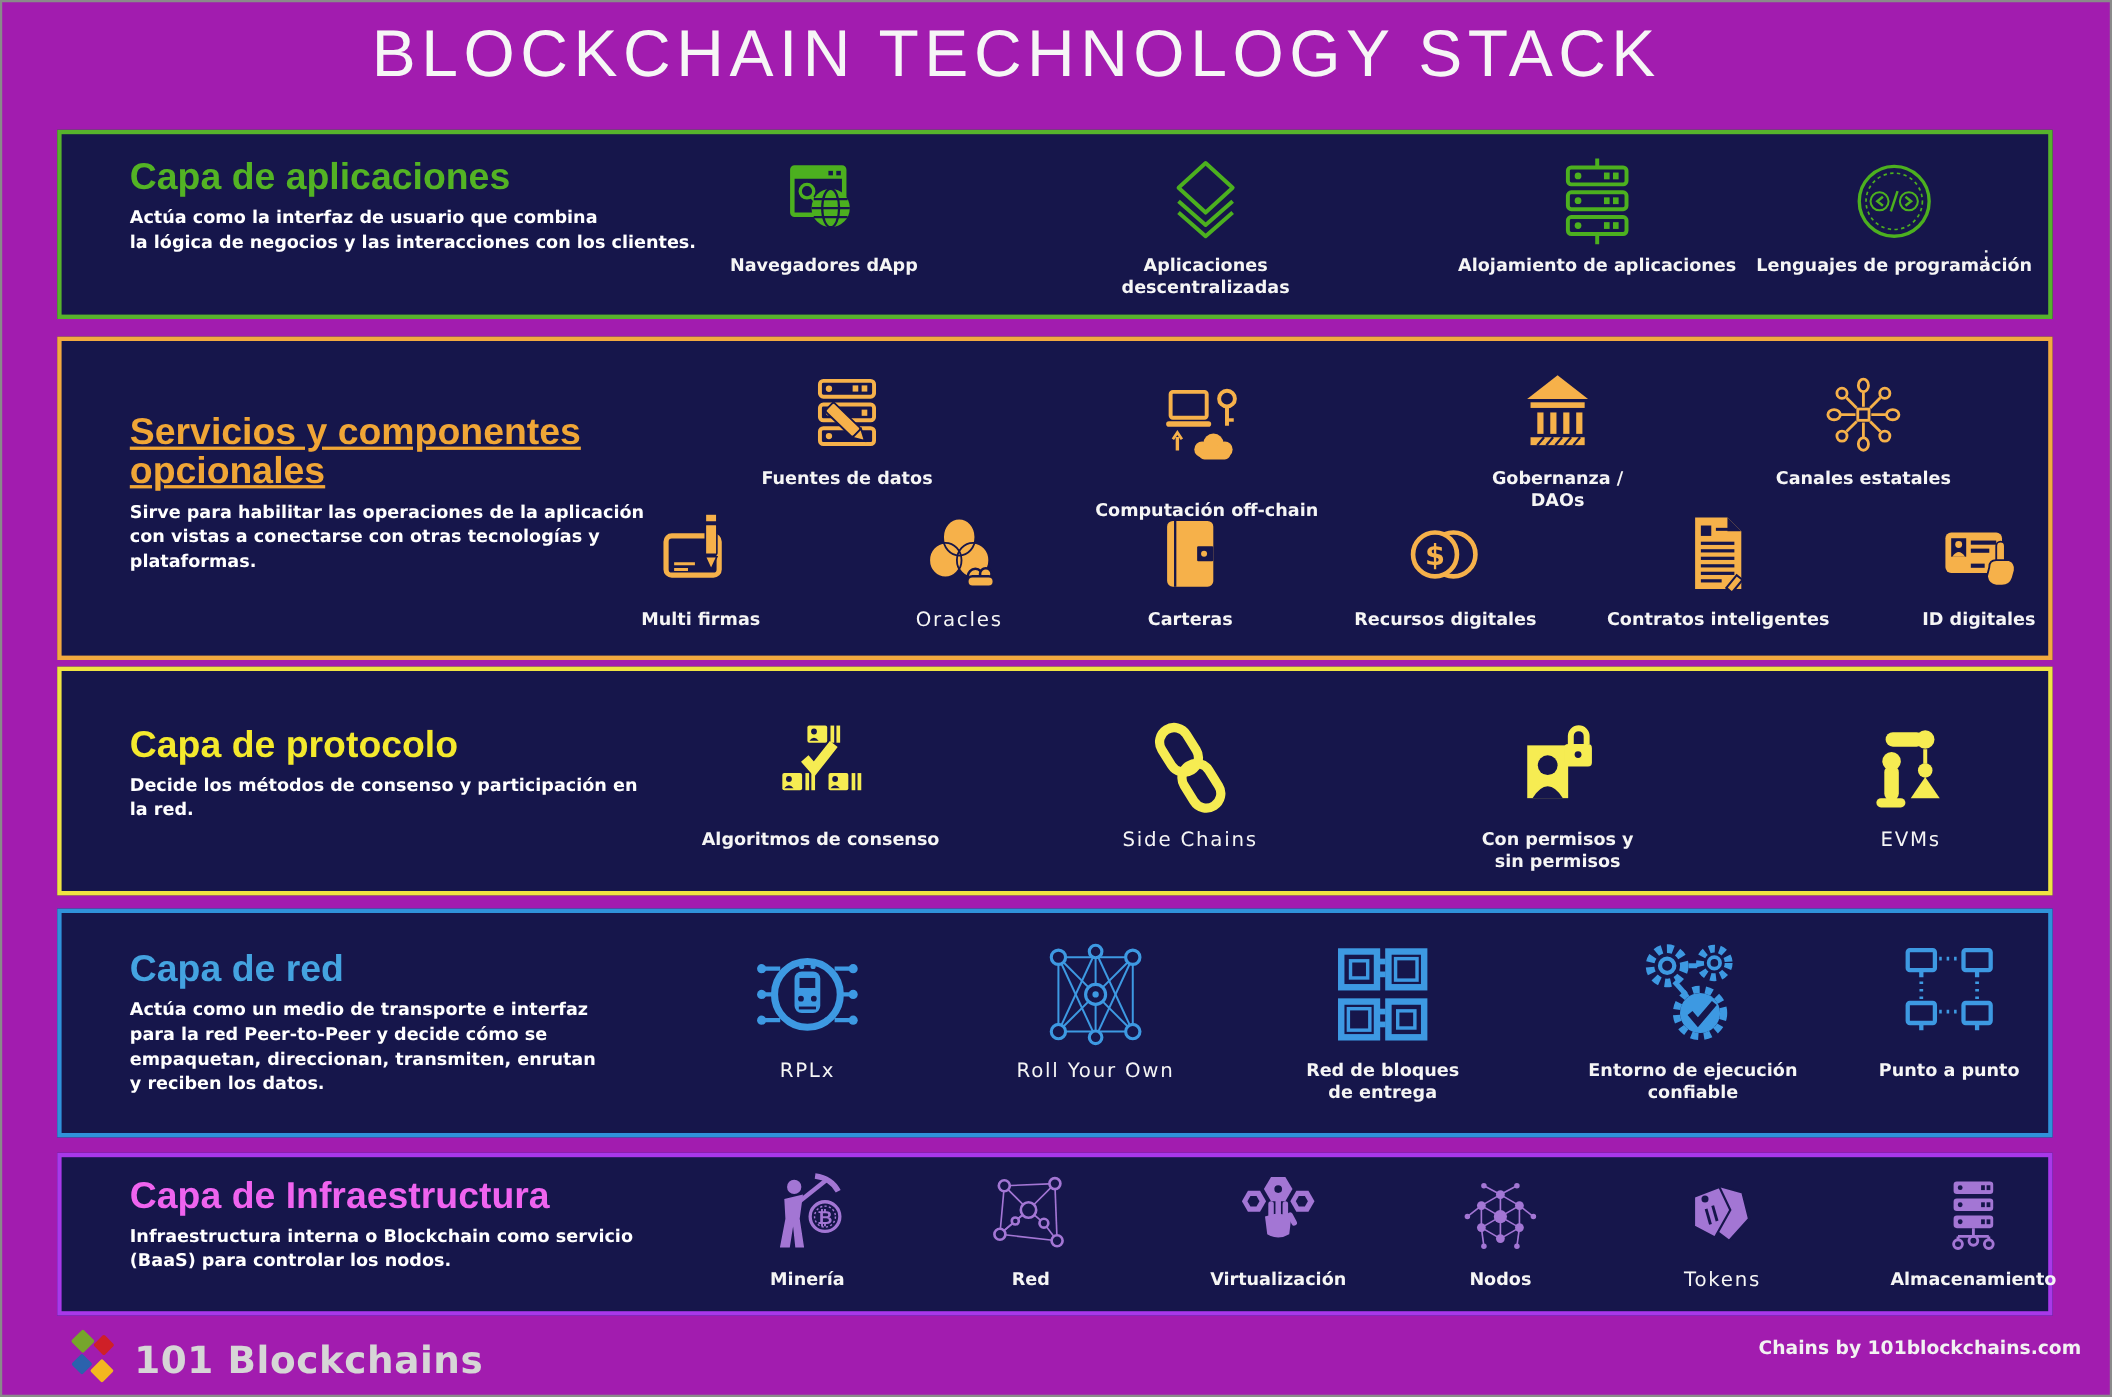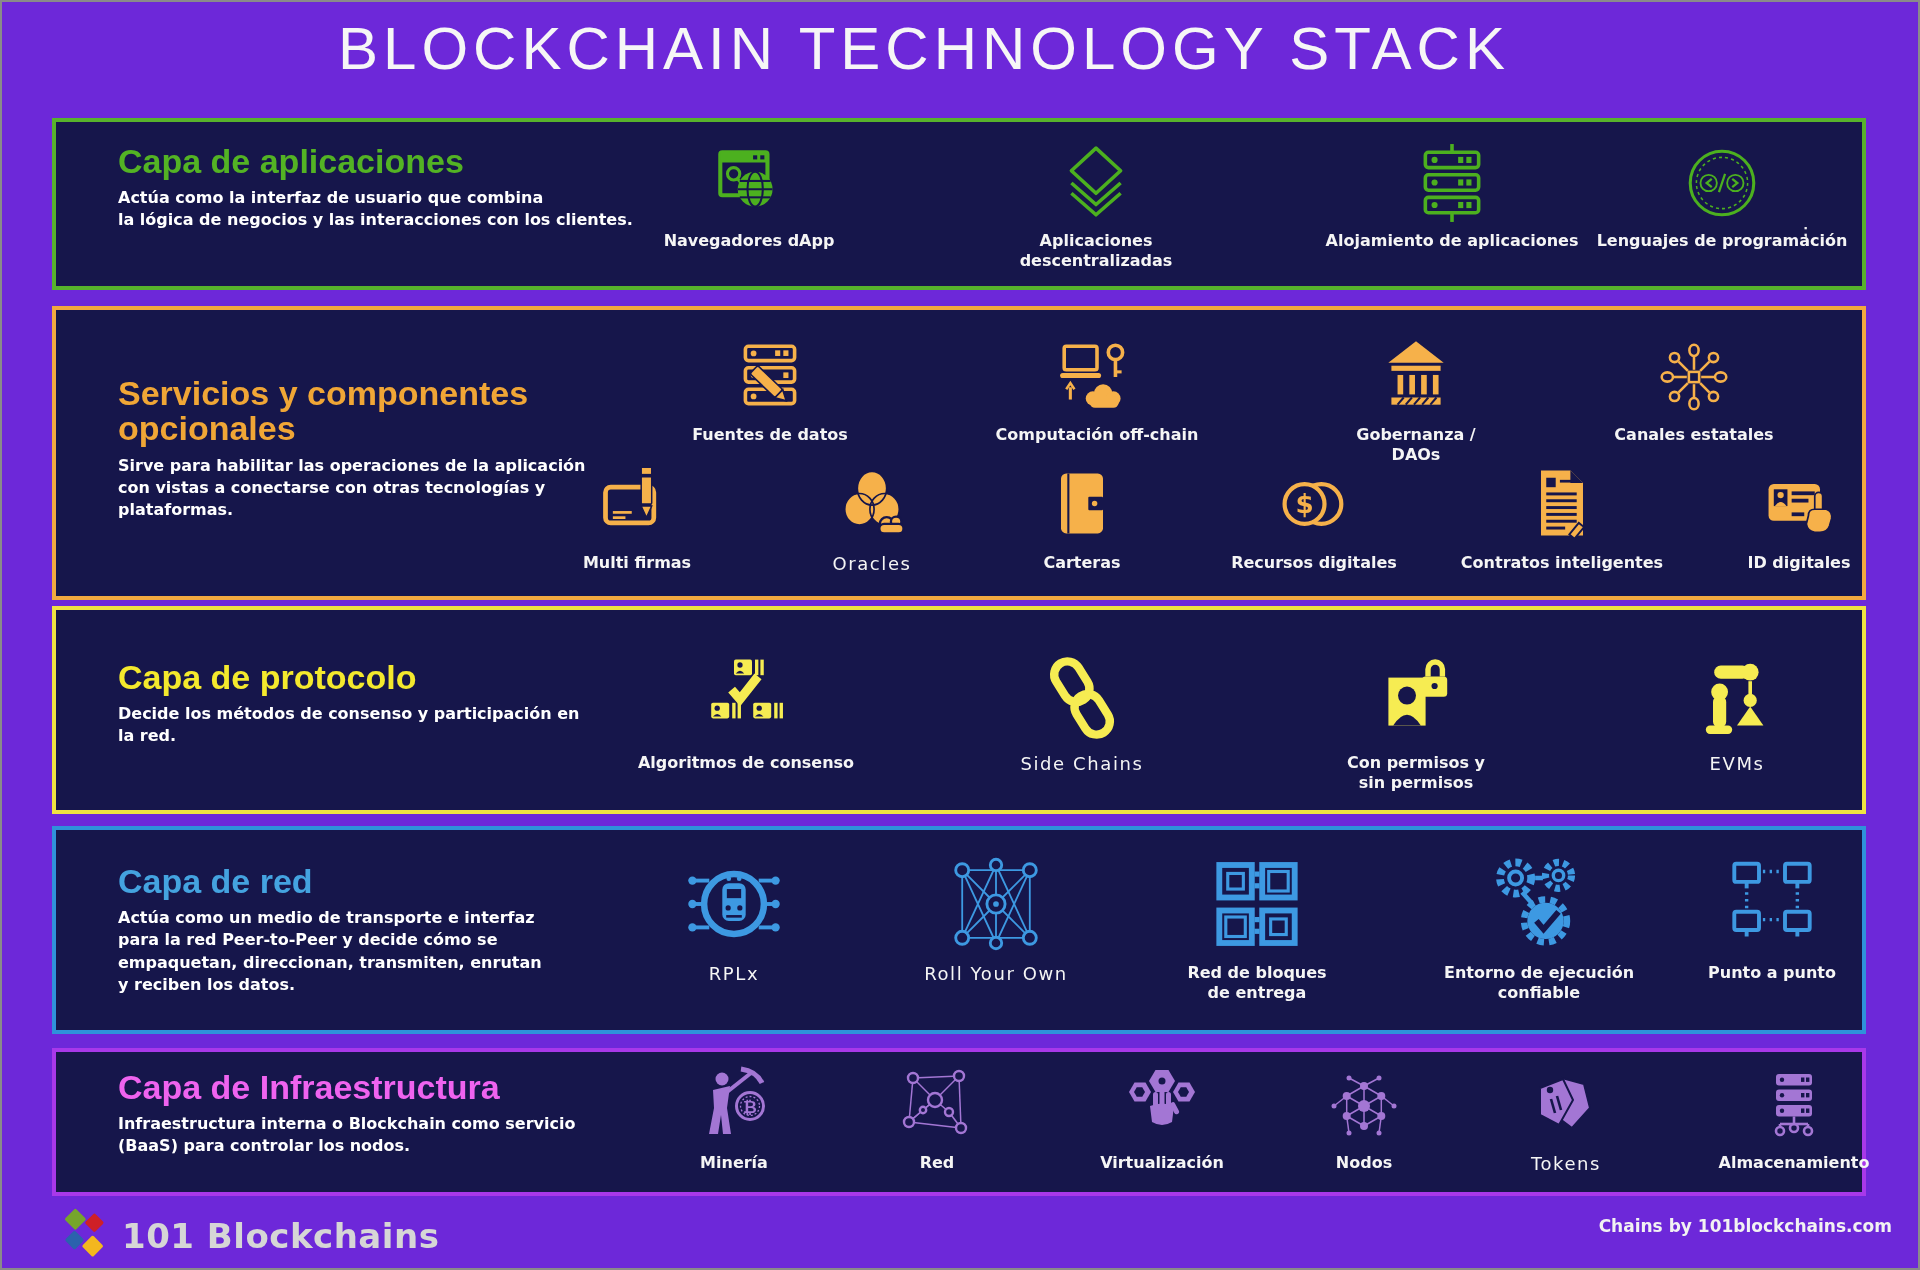--- a/index.html
+++ b/index.html
@@ -1,16 +1,16 @@
 <!DOCTYPE html>
 <html><head>
 <meta charset="utf-8">
 <style>
   html,body{margin:0;padding:0;background:#0b0b2e;}
-  #page{position:relative;width:1920px;height:1270px;background:#6d28d9;overflow:hidden;
+  #page{position:relative;width:1920px;height:1270px;background:#a21caf;overflow:hidden;
         font-family:"Liberation Sans",sans-serif;box-shadow:inset 0 0 0 2px #8a8a8a;}
   #title{position:absolute;left:338px;top:14px;color:#f6f6f6;font-size:60px;font-weight:400;
          letter-spacing:5px;white-space:nowrap;font-family:"Liberation Sans",sans-serif;}
   .layer{position:absolute;left:52px;width:1814px;border:4px solid;box-sizing:border-box;
          background:#16164b;}
   .sec-text{position:absolute;}
   .sec-heading{font-size:34px;font-weight:700;line-height:1.04;white-space:pre-line;
                font-family:"Liberation Sans",sans-serif;}
   .sec-desc{margin-top:8px;color:#ffffff;font-size:16px;font-weight:700;line-height:1.38;
             white-space:pre-line;font-family:"DejaVu Sans",sans-serif;}
@@ -107,21 +107,21 @@
               <path d="M30 36 l-5 4 l5 4" stroke-width="2.2"></path>
               <path d="M50 36 l5 4 l-5 4" stroke-width="2.2"></path>
               <line x1="37" y1="49" x2="43" y2="31" stroke-width="2.2"></line>
             </svg>
           </div>
           <div class="item-label">Lenguajes de programación</div>
         </div>
       </section>
       <section class="layer" style="top: 306px; height: 294px; border-color: rgb(242, 169, 63);">
         <div class="sec-text" style="left: 62px; top: 66px;">
-          <div class="sec-heading" style="color: rgb(240, 166, 54);">Servicios y componentes
+          <div class="sec-heading" style="color: rgb(240, 166, 54); text-decoration: underline;">Servicios y componentes
 opcionales</div>
           <div class="sec-desc">Sirve para habilitar las operaciones de la aplicación
  con vistas a conectarse con otras tecnologías y
 plataformas.</div>
         </div>
         <div class="item" style="left: 714px; top: 26px;">
           <div class="icon-box" style="height: 82px; color: rgb(246, 177, 74);">
             <svg viewBox="0 0 80 80">
               <g fill="none" stroke="currentColor" stroke-width="3.5">
                 <rect x="16" y="10" width="48" height="14" rx="3"></rect>
@@ -137,21 +137,21 @@
                 <rect x="53" y="35.5" width="5" height="5.5"></rect>
               </g>
               <g transform="rotate(-46 40 48)">
                 <rect x="34.5" y="26" width="11" height="34" rx="2" fill="currentColor" stroke="var(--panel)" stroke-width="1.6"></rect>
                 <path d="M34.5 60 h11 l-5.5 10 z" fill="currentColor" stroke="var(--panel)" stroke-width="1.6"></path>
               </g>
             </svg>
           </div>
           <div class="item-label">Fuentes de datos</div>
         </div>
-        <div class="item" style="left: 1041px; top: 26px;">
+        <div class="item" style="left: 1041px; top: 36px; gap: 19px;">
           <div class="icon-box" style="height: 82px; color: rgb(246, 177, 74);">
             <svg viewBox="0 0 80 80">
               <rect x="8" y="10" width="32" height="23" rx="2" fill="none" stroke="currentColor" stroke-width="3.5"></rect>
               <rect x="4" y="36" width="40" height="5" rx="2.5" fill="currentColor"></rect>
               <circle cx="58" cy="16" r="7" fill="none" stroke="currentColor" stroke-width="3.5"></circle>
               <line x1="58" y1="23" x2="58" y2="40" stroke="currentColor" stroke-width="3.5"></line>
               <line x1="58" y1="35" x2="64" y2="35" stroke="currentColor" stroke-width="3"></line>
               <line x1="14" y1="62" x2="14" y2="50" stroke="currentColor" stroke-width="3"></line>
               <path d="M10 52 L14 46 L18 52" fill="none" stroke="currentColor" stroke-width="2.5"></path>
               <g fill="currentColor">

